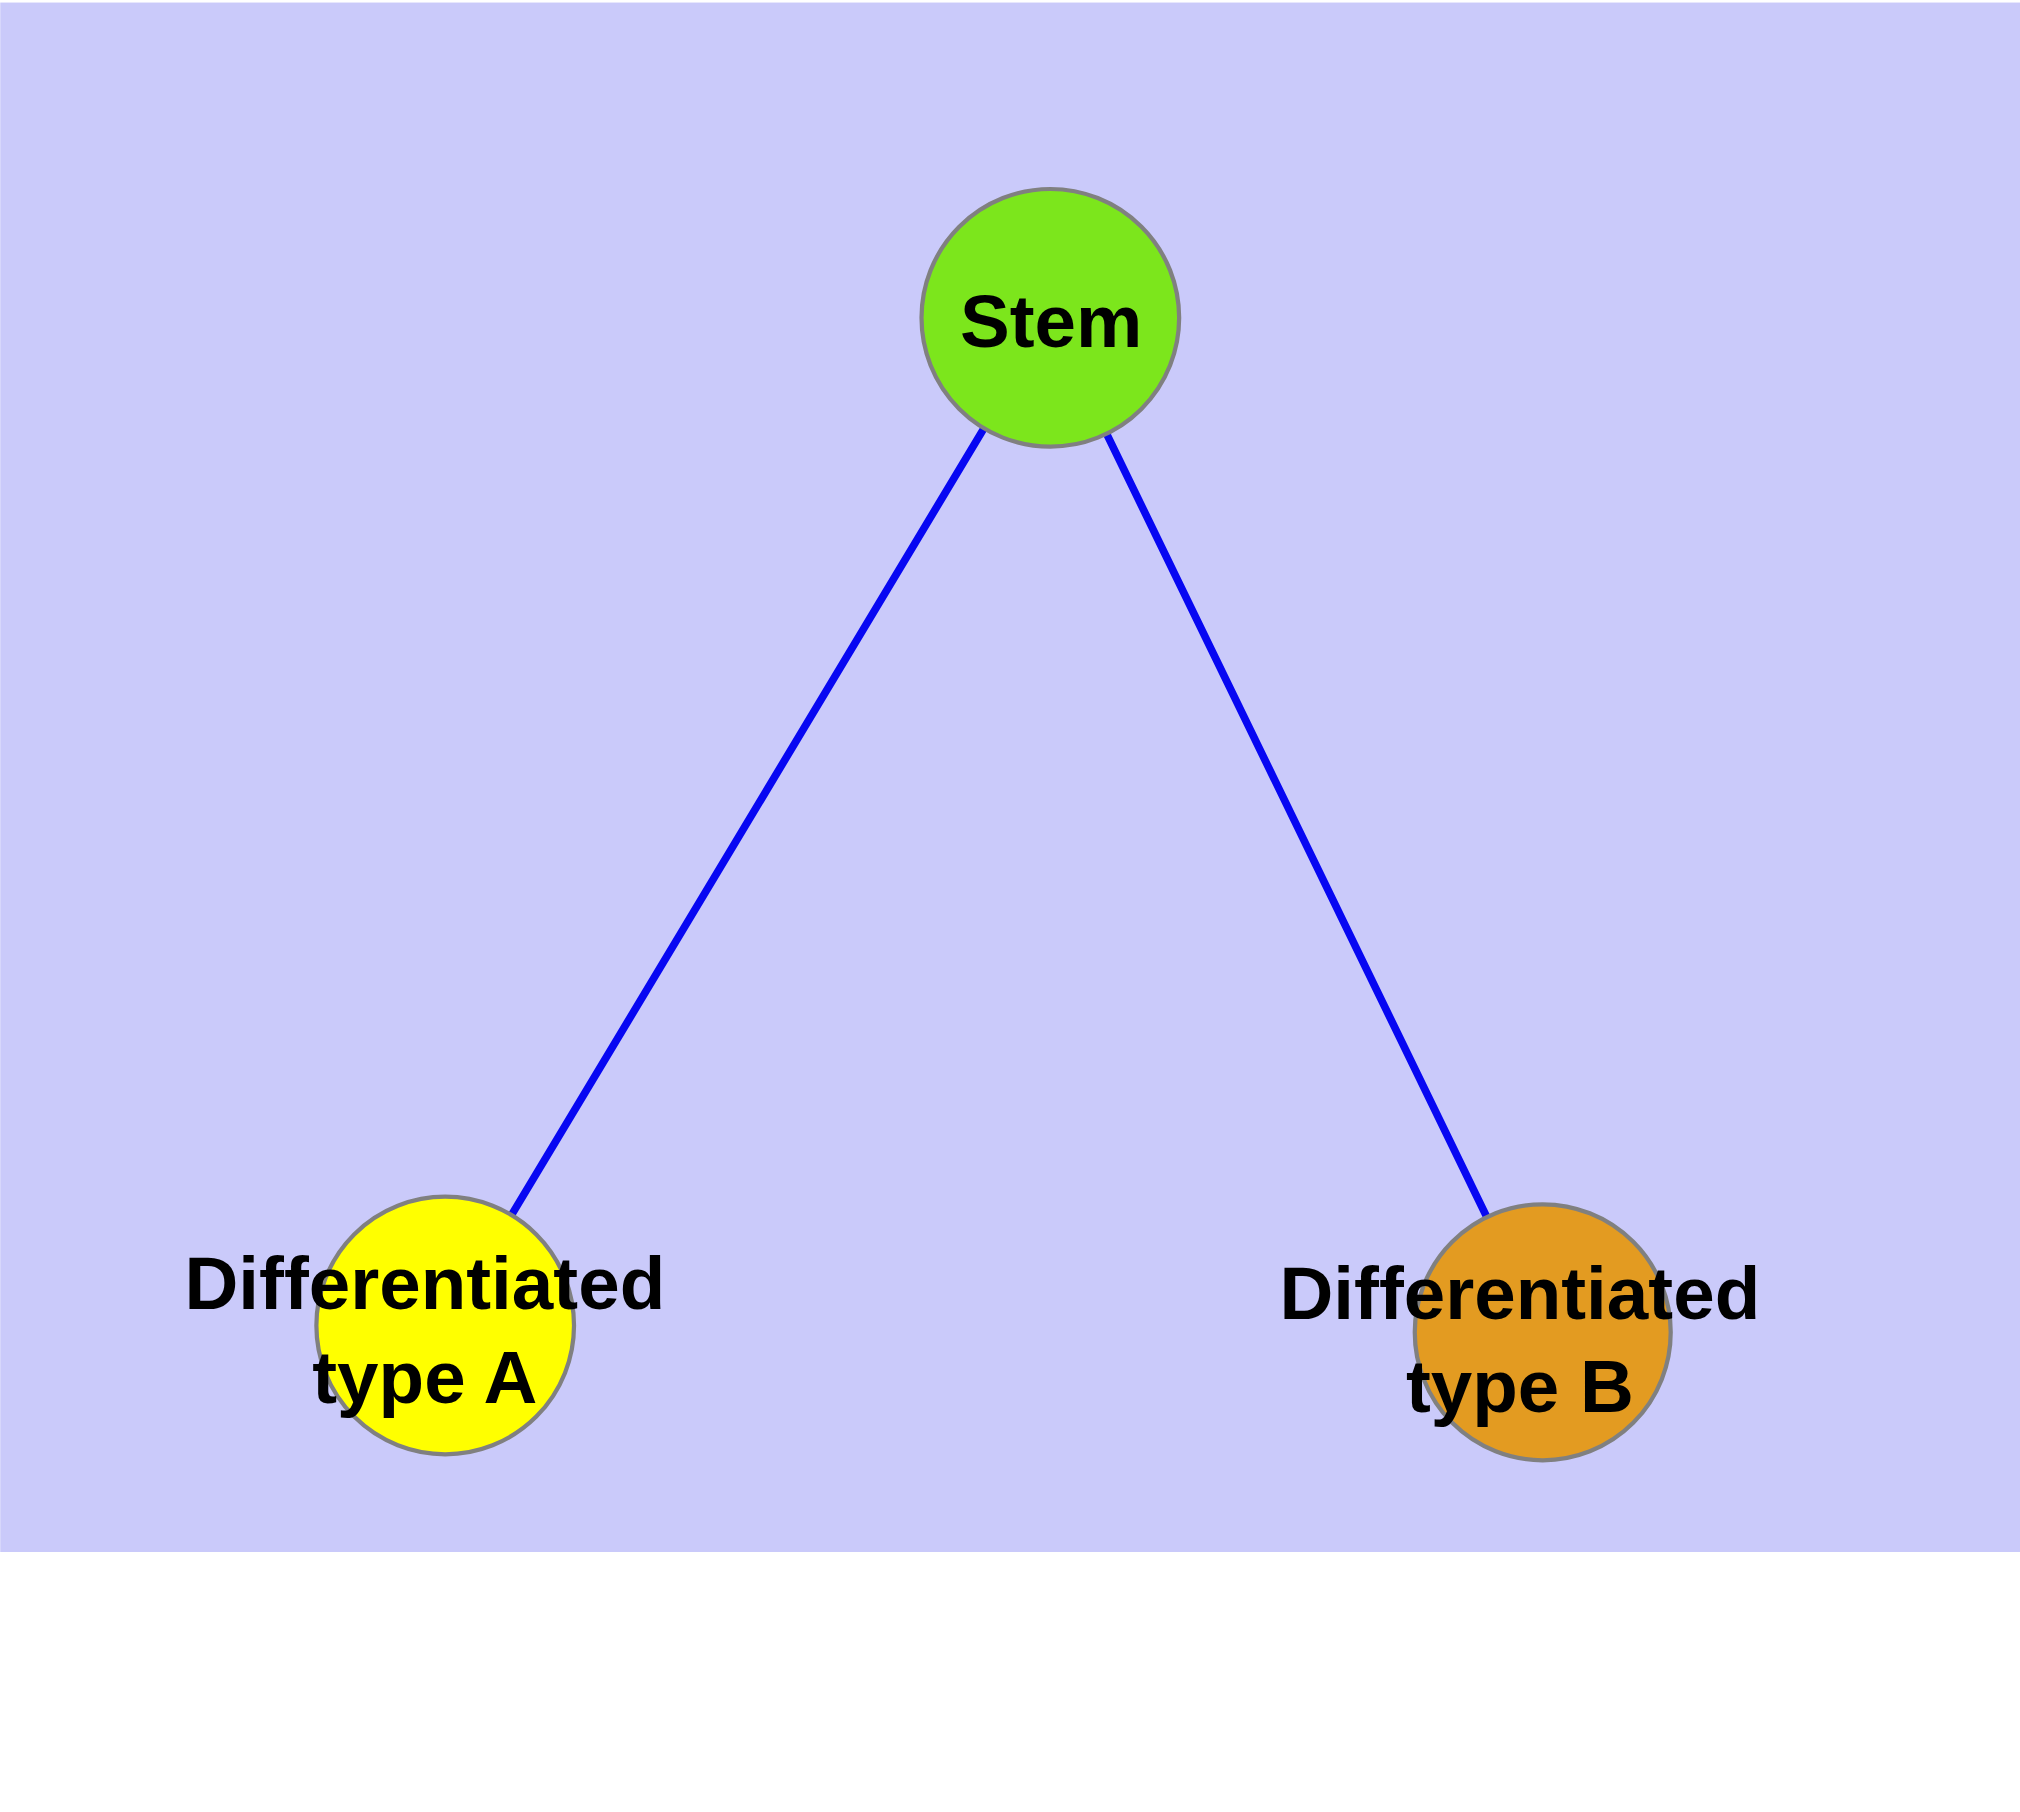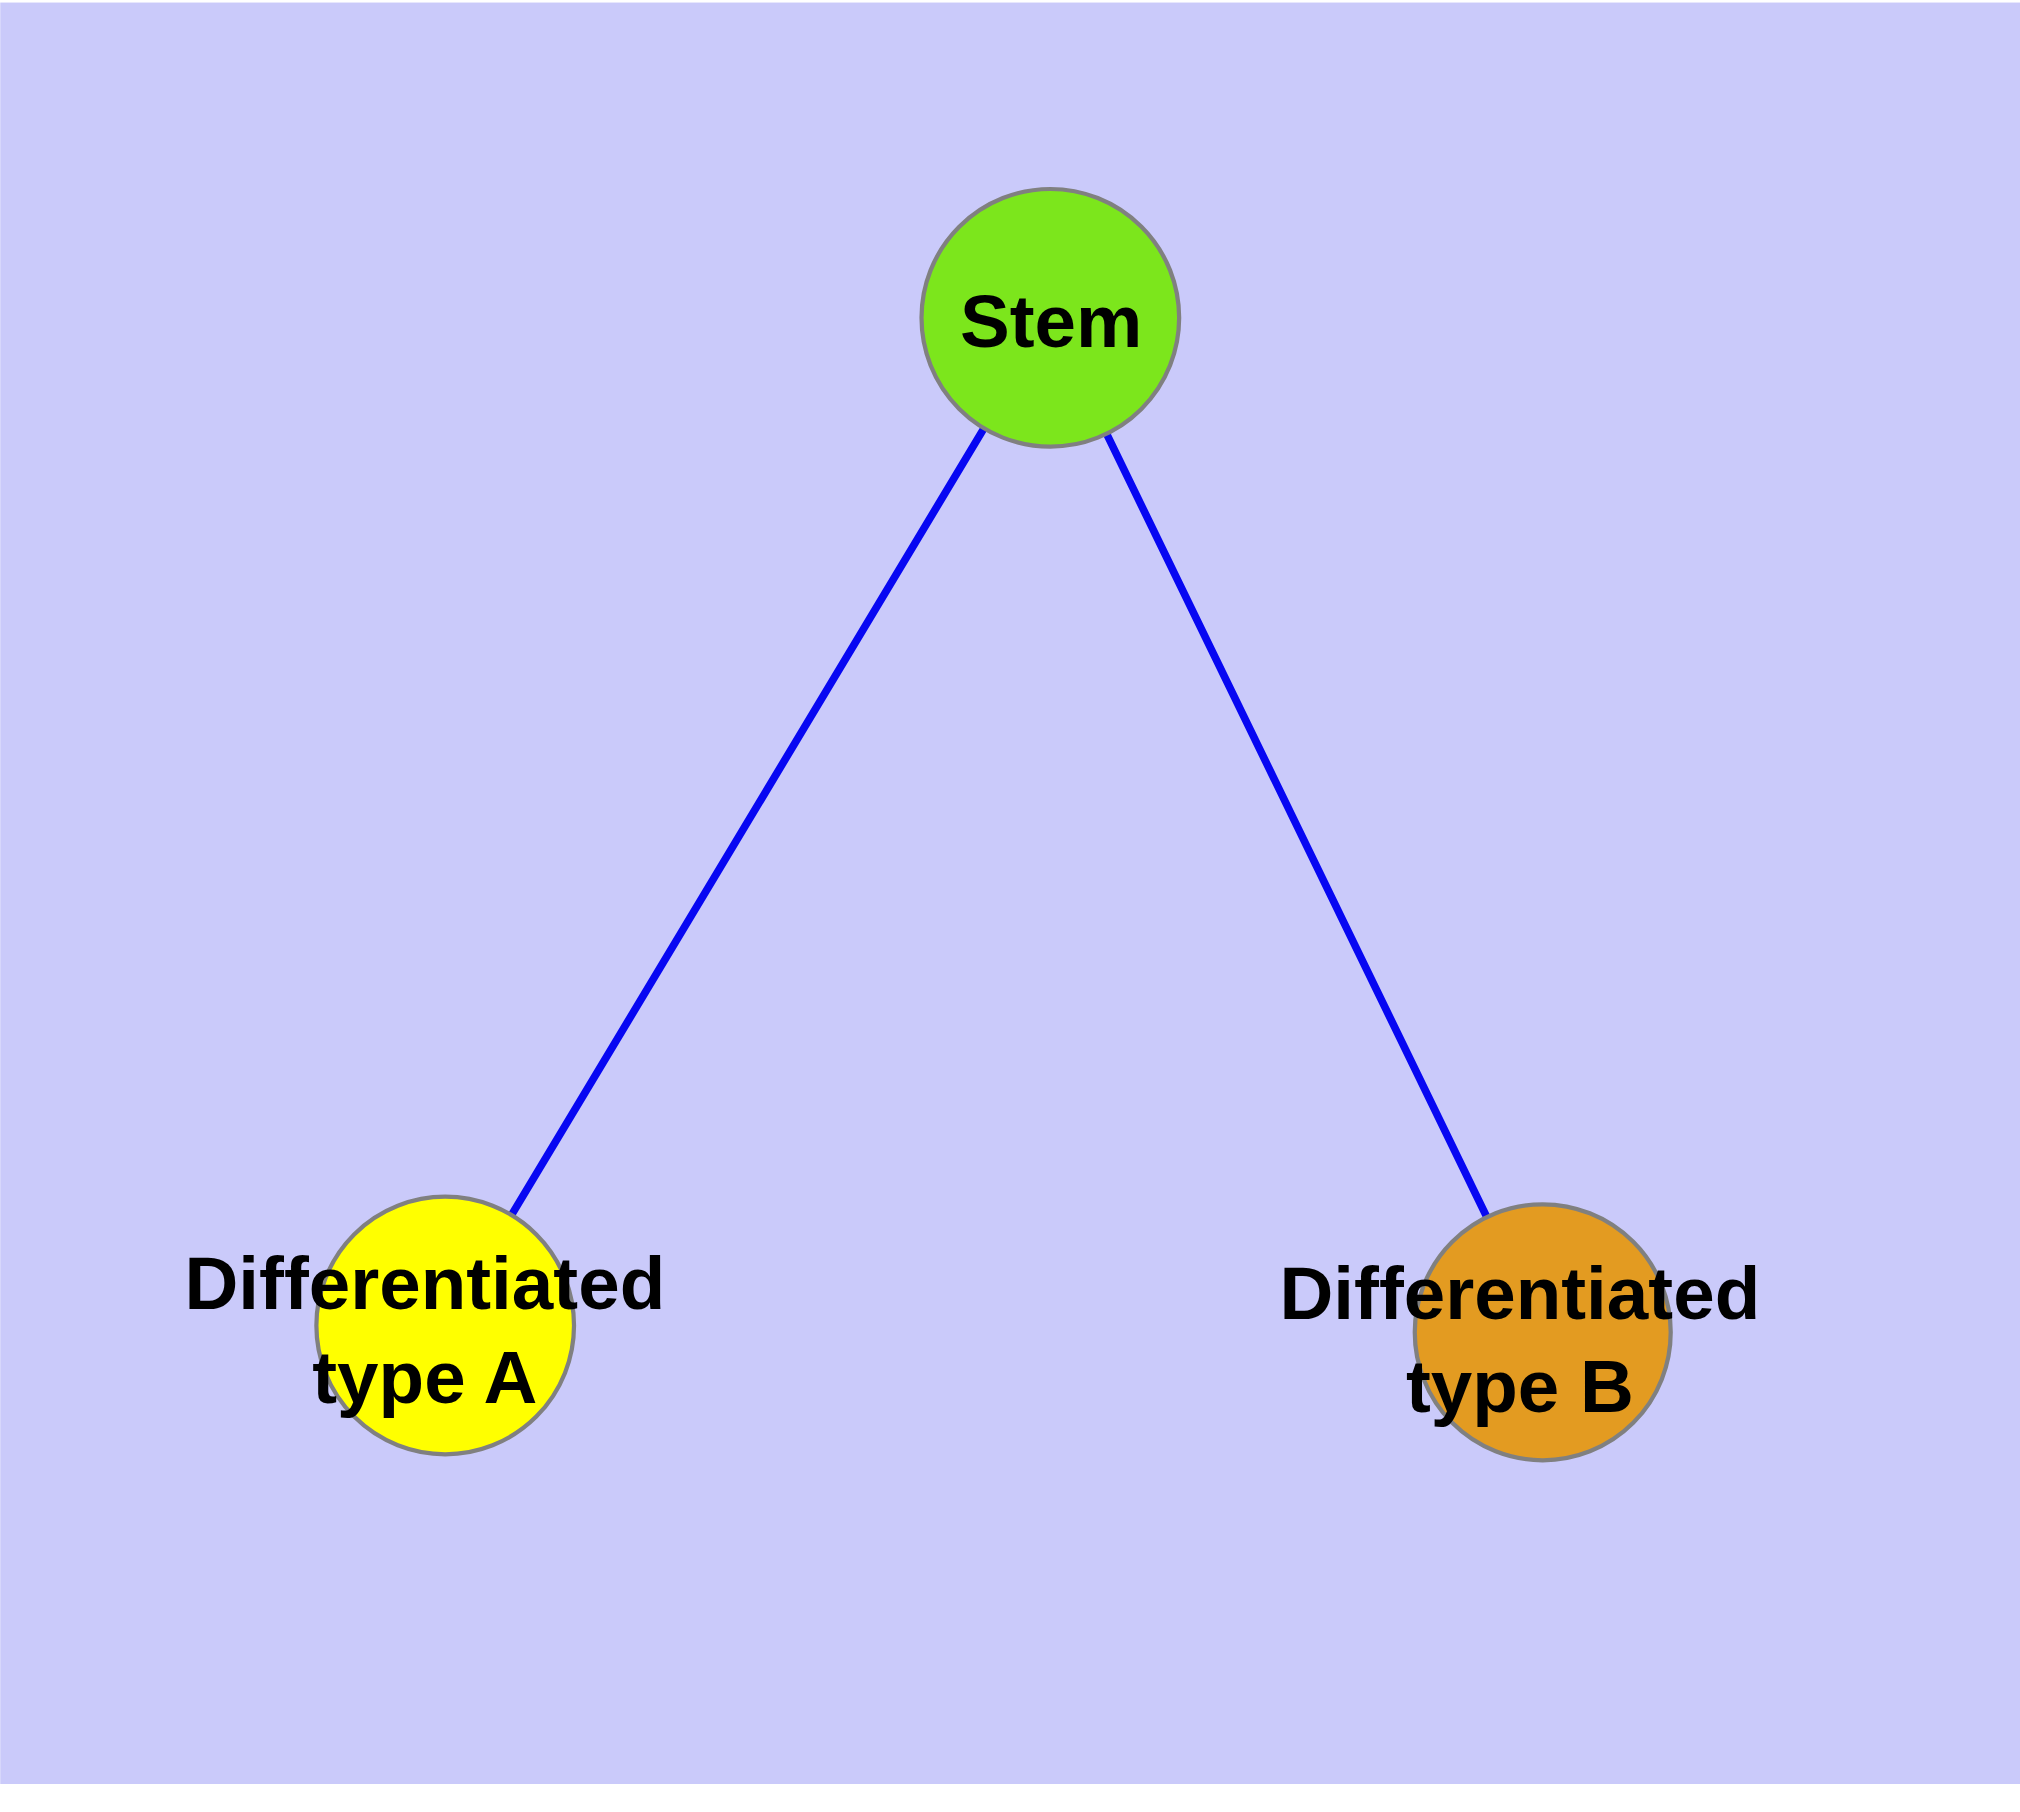--- a/index.html
+++ b/index.html
@@ -3,21 +3,21 @@
 <meta charset="utf-8">
 <style>
   html, body {
     margin: 0;
     padding: 0;
     background: #ffffff;
   }
   #stage {
     position: relative;
     width: 2021px;
-    height: 1784px;
+    height: 1552px;
     overflow: hidden;
     font-family: "Liberation Sans", sans-serif;
     text-decoration: underline;
   }
   #stage svg {
     position: absolute;
     top: 0;
     left: 0;
     display: block;
   }

